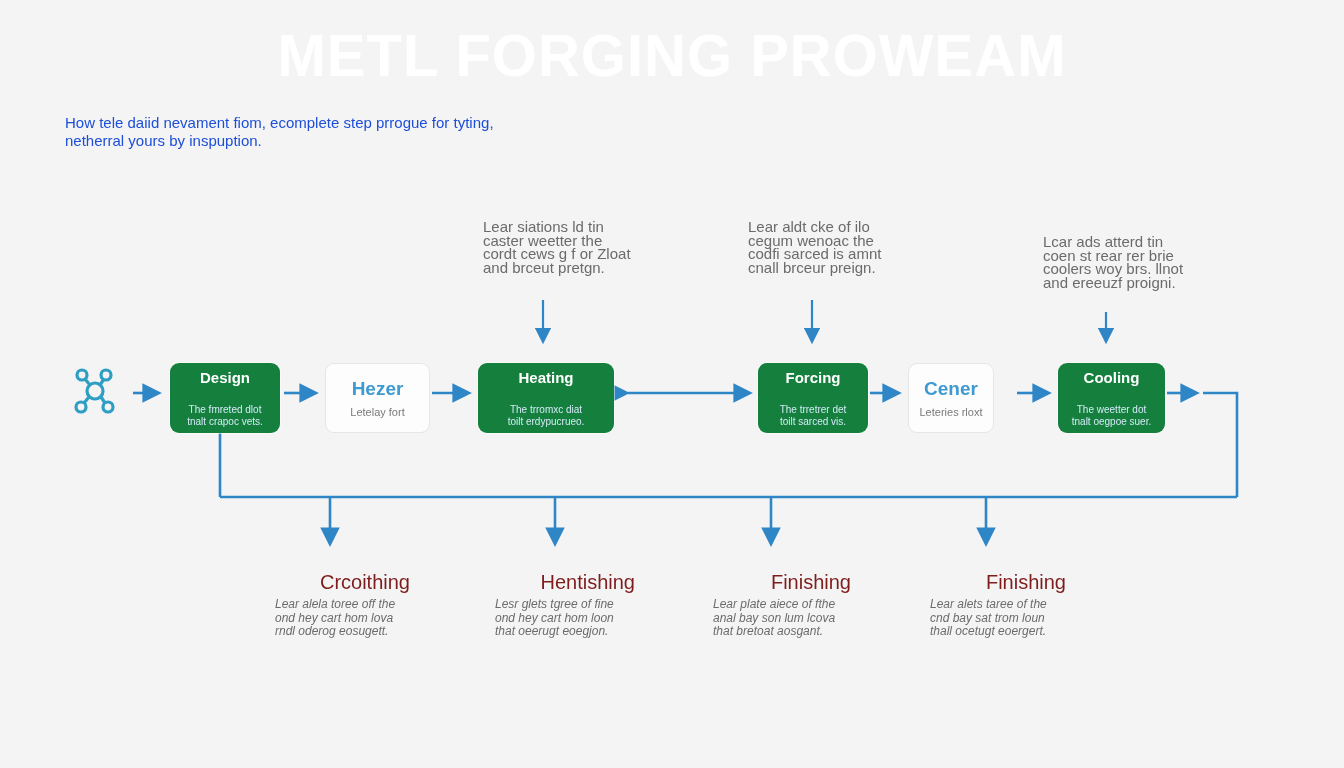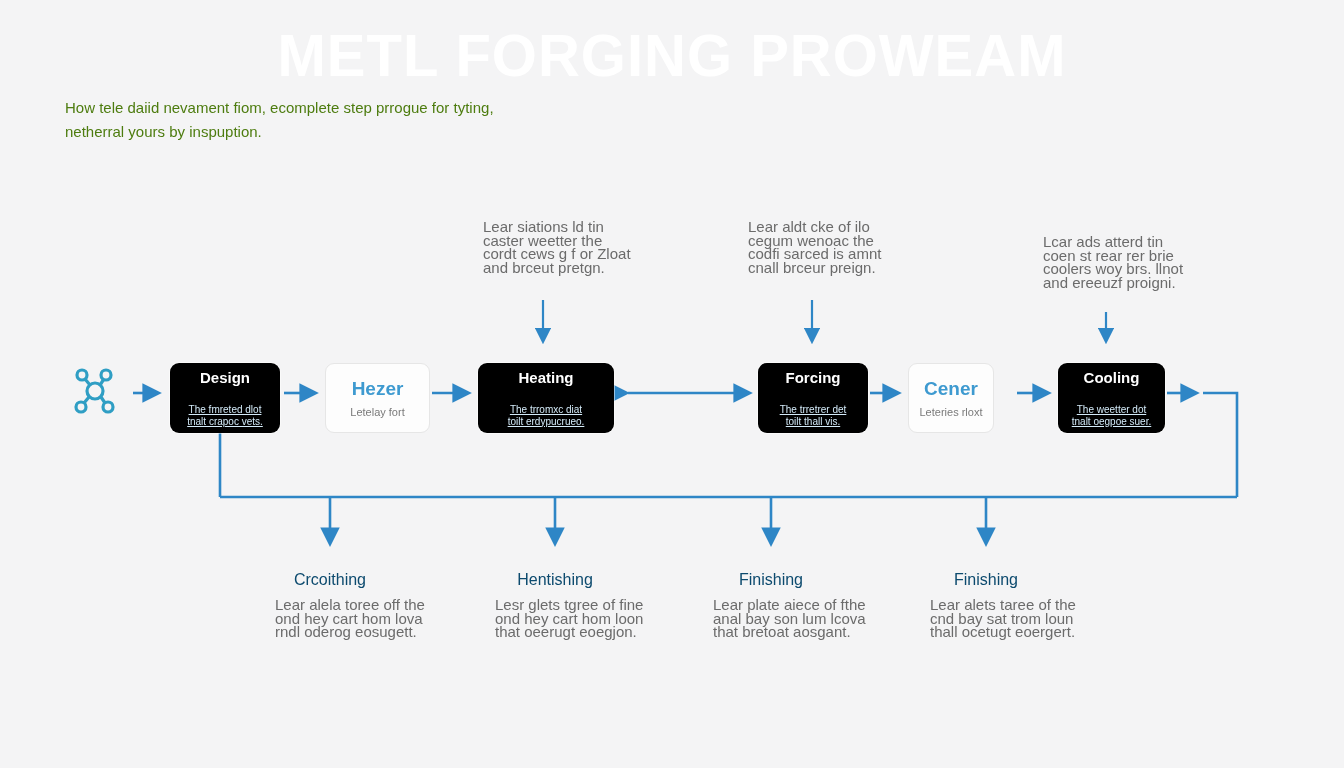--- a/index.html
+++ b/index.html
@@ -11,50 +11,50 @@
   }
   .abs{position:absolute;}
   
   .page-title{
     left:0;top:22px;width:1344px;text-align:center;
     font-size:58px;font-weight:800;letter-spacing:1px;color:#ffffff;
     transform:scaleY(1.02);
   }
   
   .subtitle{
-    left:65px;top:96px;width:540px;
-    font-size:15px;line-height:24px;color:#4d7c0f;
+    left:65px;top:114px;width:540px;
+    font-size:15px;line-height:18px;color:#1d4ed8;
     white-space:pre-line;
   }
   
   svg.wires{position:absolute;left:0;top:0;width:1344px;height:768px;}
   
   .step{
     border-radius:9px;height:70px;top:363px;
     display:flex;flex-direction:column;align-items:center;justify-content:center;
     box-sizing:border-box;text-align:center;padding:4px 6px;
   }
-  .step.solid{background:#000000;box-shadow:0 0 0 1px rgba(255,255,255,.5);}
+  .step.solid{background:#15803d;box-shadow:0 0 0 1px rgba(255,255,255,.5);}
   .step.solid .step-title{color:#ffffff;font-size:15px;font-weight:700;}
-  .step.solid .step-body{color:#d3eaf8;font-size:10px;line-height:11.5px;margin-top:18px;white-space:pre-line;text-decoration:underline;}
+  .step.solid .step-body{color:#d3eaf8;font-size:10px;line-height:11.5px;margin-top:18px;white-space:pre-line;}
   .step.outline{background:#fdfdfd;border:1px solid #e6e6e6;}
   .step.outline .step-title{color:#3e9ad0;font-size:19px;font-weight:700;}
   .step.outline .step-body{color:#7a7a7a;font-size:11px;margin-top:6px;white-space:pre-line;}
   
   .annotation{
     width:160px;font-size:15px;line-height:13.5px;color:#6b6b6b;
     white-space:pre-line;text-align:left;
   }
   
   .substep-title{
-    font-size:16px;color:#0c4a6e;text-align:center;width:160px;
+    font-size:20px;color:#7f1d1d;text-align:right;width:160px;
   }
   .substep-body{
-    width:170px;font-size:15px;line-height:13.5px;color:#6b6b6b;
-    white-space:pre-line;text-align:left;
+    width:170px;font-size:12px;line-height:13.5px;color:#6b6b6b;
+    white-space:pre-line;text-align:left;font-style:italic;
   }
 </style>
 </head>
 <body>
 
 <div class="abs page-title">METL FORGING PROWEAM</div>
 
 <div class="abs subtitle">How tele daiid nevament fiom, ecomplete step prrogue for tyting,
 netherral yours by inspuption.</div>
 
@@ -127,21 +127,21 @@
   <div class="step-body">Letelay fort</div>
 </div>
 <div class="abs step solid" style="left:478px;width:136px;">
   <div class="step-title">Heating</div>
   <div class="step-body">The trromxc diat
 toilt erdypucrueo.</div>
 </div>
 <div class="abs step solid" style="left:758px;width:110px;">
   <div class="step-title">Forcing</div>
   <div class="step-body">The trretrer det
-toilt thall vis.</div>
+toilt sarced vis.</div>
 </div>
 <div class="abs step outline" style="left:908px;width:86px;">
   <div class="step-title">Cener</div>
   <div class="step-body">Leteries rloxt</div>
 </div>
 <div class="abs step solid" style="left:1058px;width:107px;">
   <div class="step-title">Cooling</div>
   <div class="step-body">The weetter dot
 tnalt oegpoe suer.</div>
 </div>

